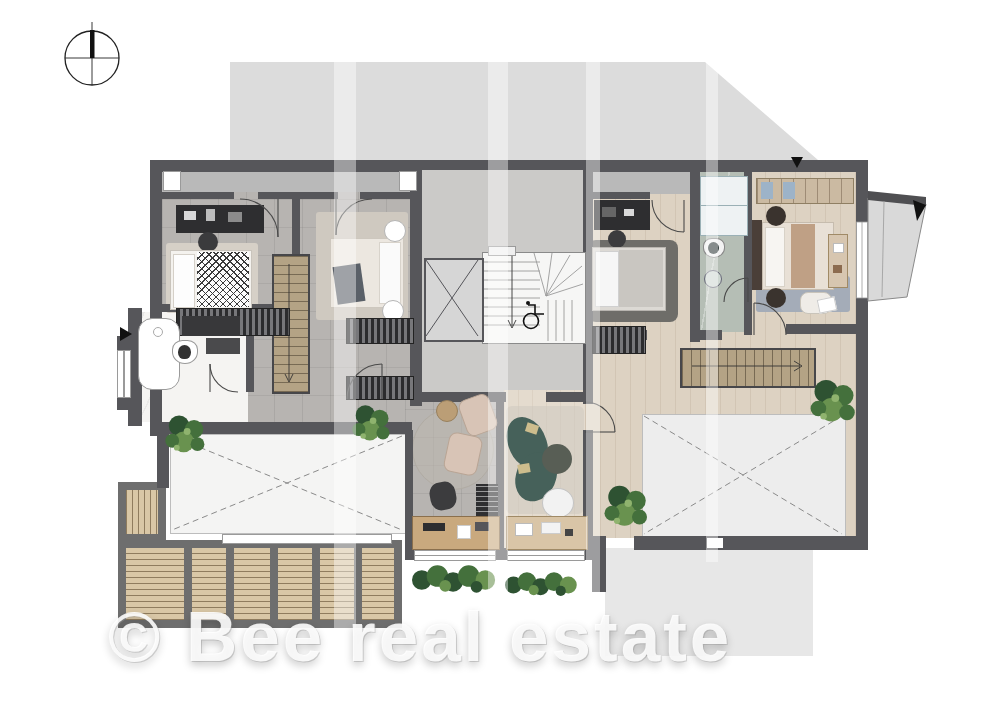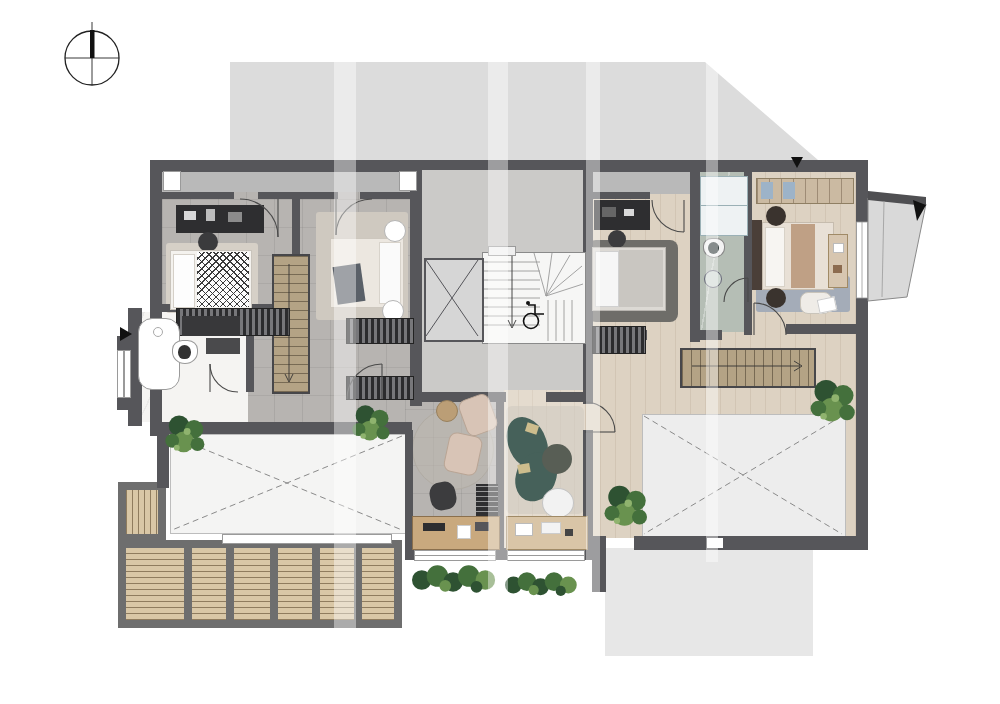--- a/index.html
+++ b/index.html
@@ -356,14 +356,15 @@
     </svg>
   <svg class="abs z7" style="left:505px;top:564px" width="76" height="42" viewBox="0 0 90 36">
       <use href="#hedgeSym"></use>
     </svg>
 
   <div class="abs z8 streak" style="left:334px;top:62px;width:22px;height:566px"></div>
   <div class="abs z8 streak" style="left:488px;top:62px;width:20px;height:566px"></div>
   <div class="abs z8 streak" style="left:586px;top:62px;width:14px;height:566px"></div>
   <div class="abs z8 streak" style="left:706px;top:62px;width:12px;height:500px"></div>
 
+  <div class="abs z9 watermark" style="left:108px;top:596px">© Bee real estate</div>
 
 </div>
 
 </body></html>

